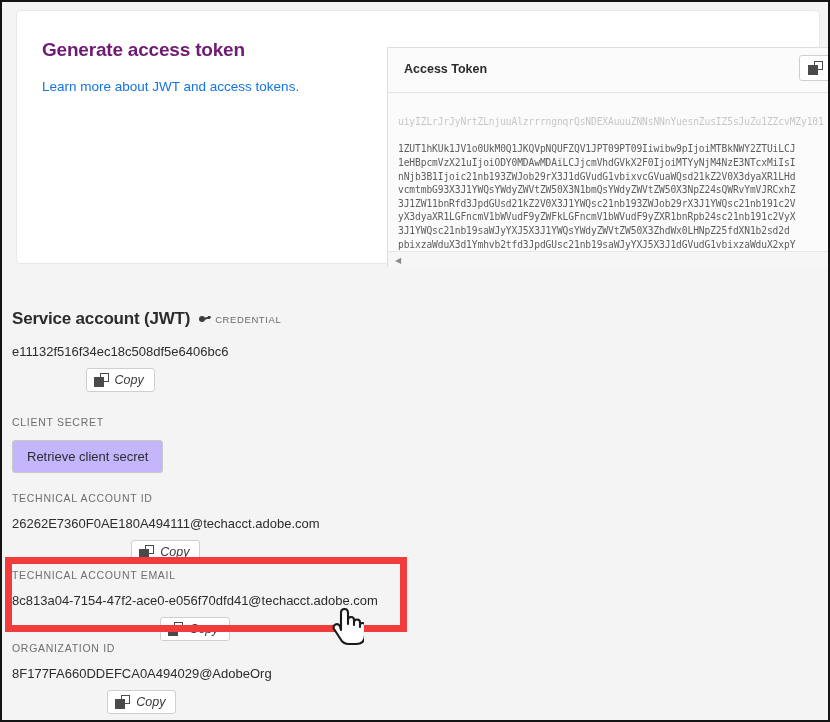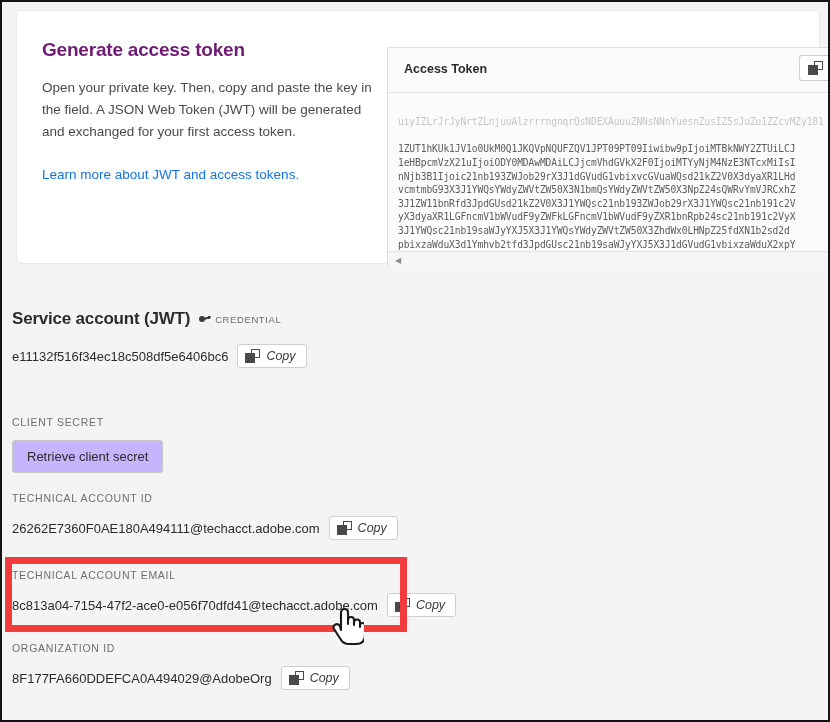--- a/index.html
+++ b/index.html
@@ -298,20 +298,21 @@
   .field-label {
     font-size: 10.5px;
     letter-spacing: 0.7px;
     color: #6e6e6e;
     margin-bottom: 12px;
   }
   .field-row {
     display: flex;
     align-items: center;
     gap: 9px;
+    flex-direction: column;
   }
   .field-value {
     font-size: 13px;
     color: #2c2c2c;
   }
   .btn-outline {
     background: #c4b5fd;
     border: 1px solid #c9c9c9;
     border-radius: 3px;
     padding: 8px 14px;
@@ -345,21 +346,20 @@
 </style>
 </head>
 <body>
 
 <div class="screen">
 
   <div class="top-card">
 
     <div class="gen-block">
       <div class="gen-title">Generate access token</div>
-      <div class="gen-desc">Open your private key. Then, copy and paste the key in the field. A JSON Web Token (JWT) will be generated and exchanged for your first access token.</div>
       <a class="gen-link">Learn more about JWT and access tokens.</a>
     </div>
 
     <div class="token-panel">
       <div class="token-head">
         <span class="token-head-label">Access Token</span>
         <button class="copy-btn head">
           <span class="copy-ico">
             <span class="back"></span>
               <span class="front"></span>

